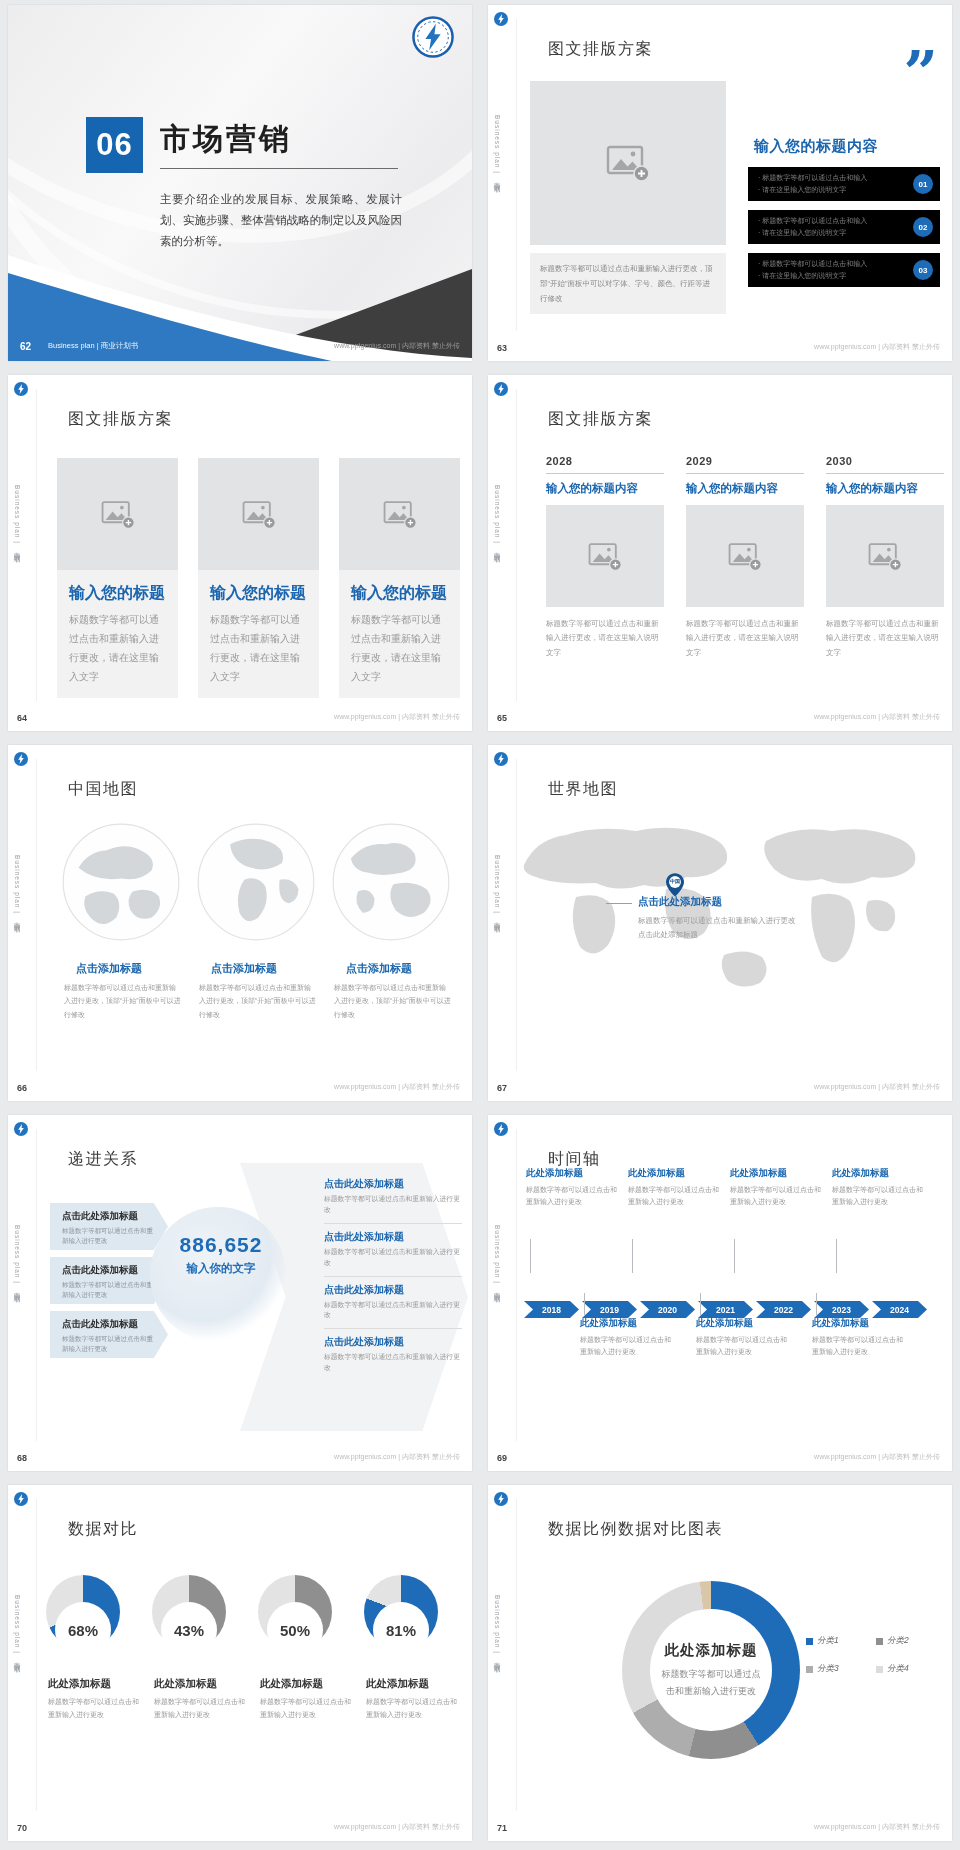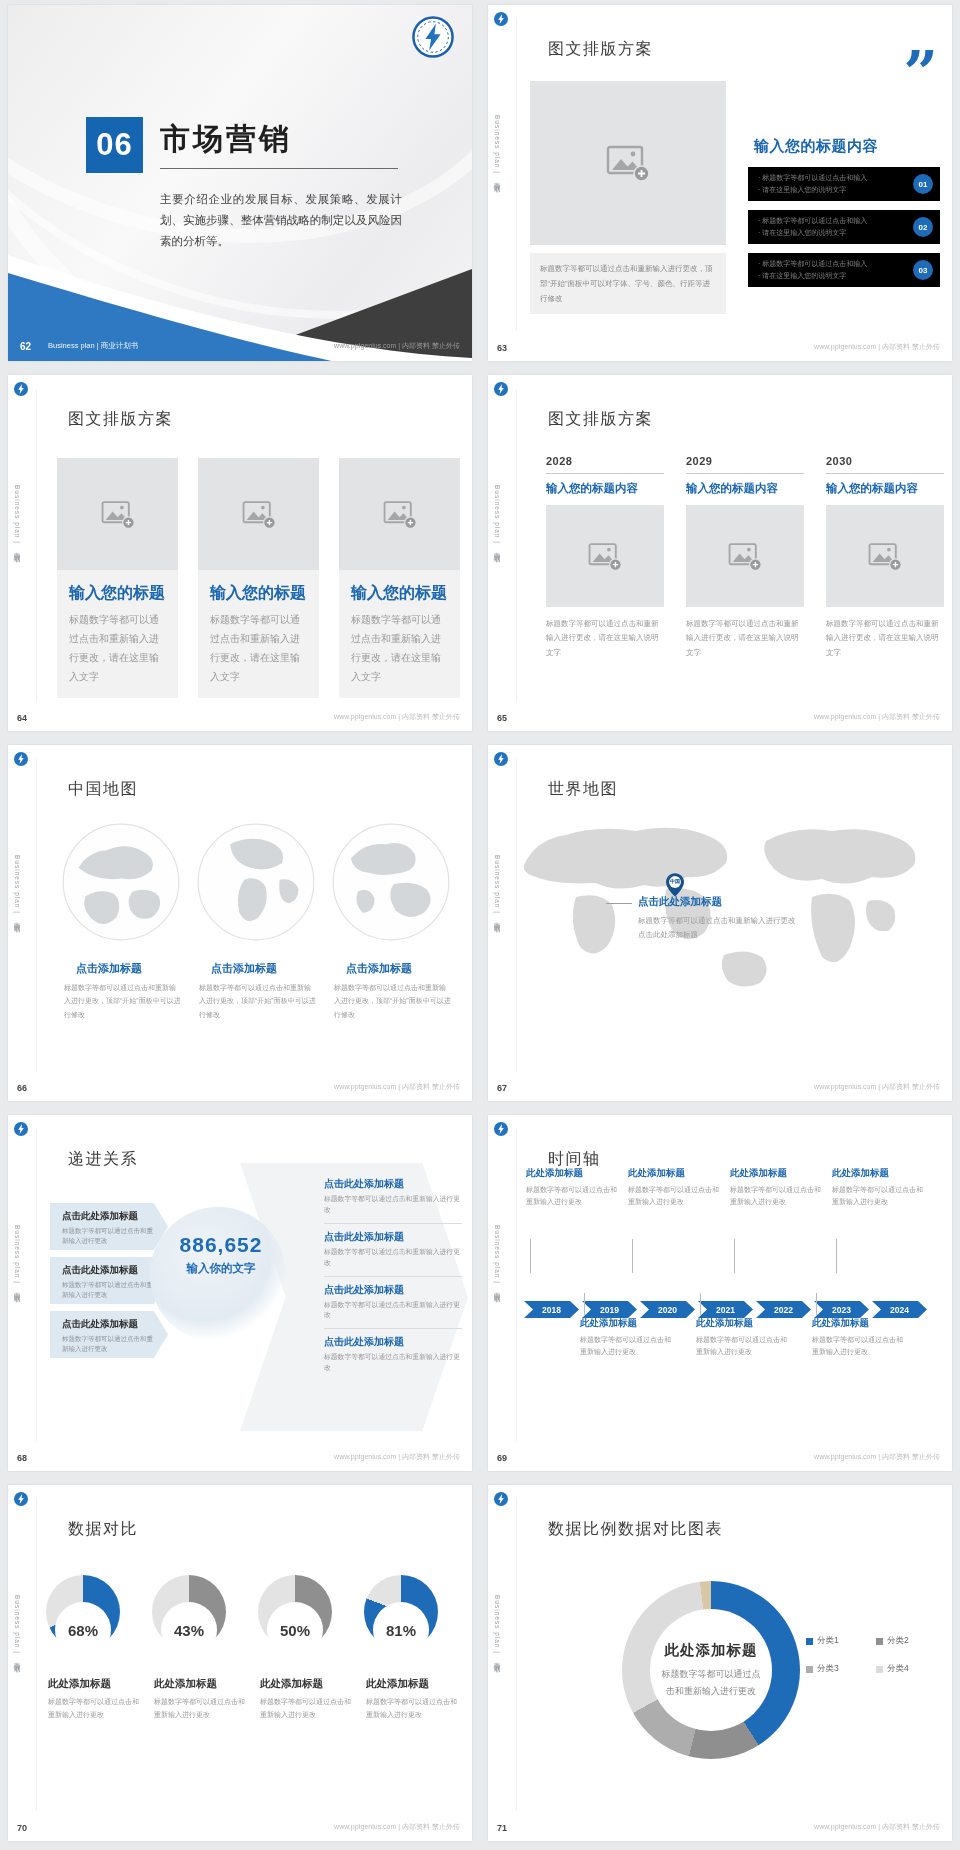--- a/index.html
+++ b/index.html
@@ -163,21 +163,21 @@
     display:flex;flex-direction:column;align-items:center;justify-content:center;text-align:center;
   }
   .big-donut-hole h4{margin:0 0 6px 0;font-size:14.5px;color:#333;letter-spacing:1px;}
   .big-donut-hole p{margin:0;width:104px;font-size:9px;line-height:1.8;color:#8a8a8a;}
   .s71-legend{
     position:absolute;left:318px;top:150px;width:130px;
     display:grid;grid-template-columns:1fr 1fr;gap:16px 10px;
   }
   .legend-item{display:flex;align-items:center;gap:4px;}
   .legend-swatch{width:7px;height:7px;flex:0 0 auto;}
-  .legend-label{font-size:8.5px;color:#666;}
+  .legend-label{font-size:8.5px;color:#666;font-style:italic;}
 </style>
 </head>
 <body>
 
 <div class="grid">
 
   <section class="slide cover">
     <div class="streak a"></div>
     <div class="streak b"></div>
     <div class="streak c"></div>

